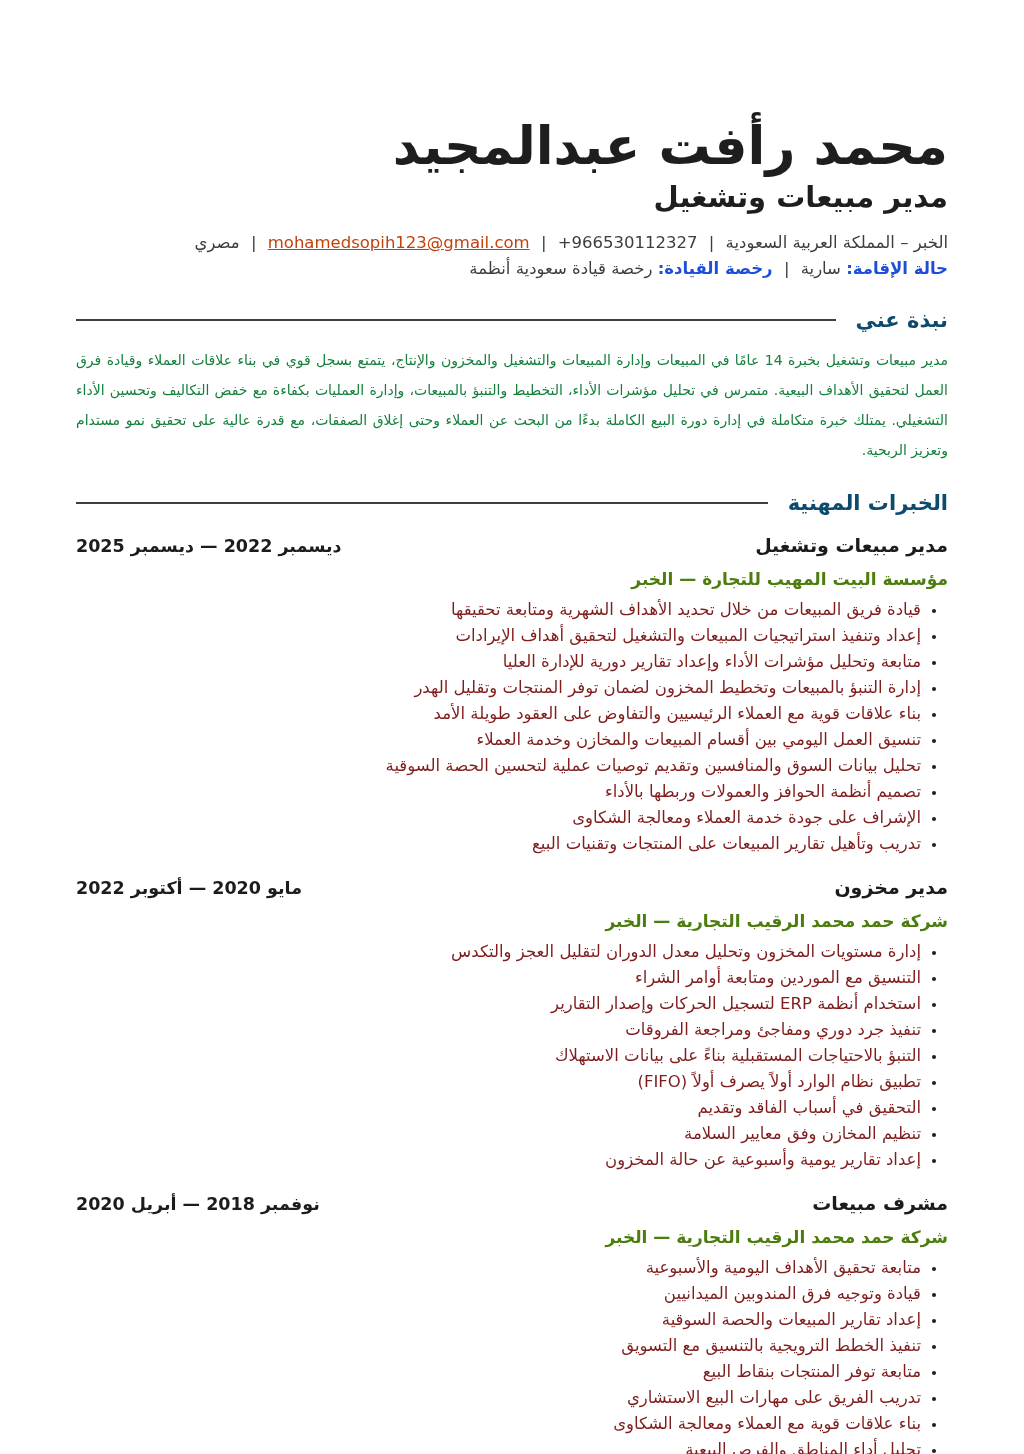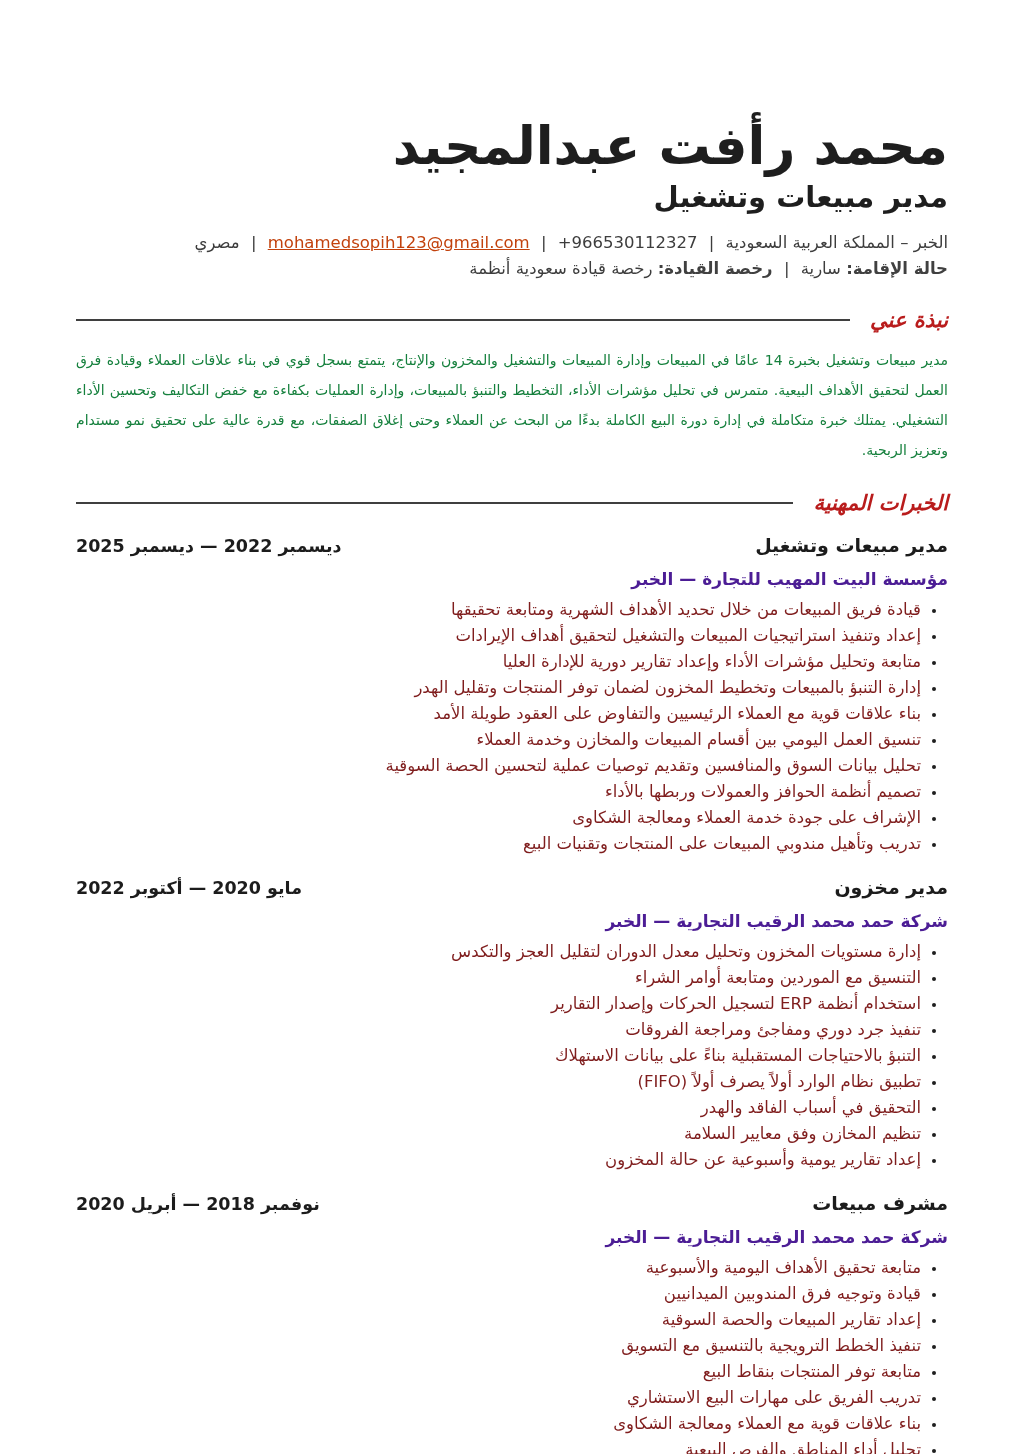--- a/index.html
+++ b/index.html
@@ -19,37 +19,37 @@
   }
   .headline {
     font-size:29px; font-weight:bold; color:#1e1e1e;
     text-align:right; margin-top:0px; line-height:1.3;
   }
   .contact-line, .status-line {
     font-size:16.5px; color:#3d3d3d; text-align:right; line-height:1.6;
   }
   .contact-line { margin-top:13px; }
   .contact-line a { color:#c2410c; text-decoration:underline; }
-  .status-line b { color:#404040; }
+  .status-line b { color:#1d4ed8; }
   .sep { margin:0 6px; color:#3d3d3d; }
 
   .section-head { display:flex; align-items:center; gap:20px; margin-top:26px; }
-  .section-title { font-size:21px; font-weight:bold; color:#b91c1c; white-space:nowrap;font-style:italic; }
+  .section-title { font-size:21px; font-weight:bold; color:#0c4a6e; white-space:nowrap; }
   .section-rule { flex:1; height:0; border-top:2px solid #3f3f3f; }
 
   .about-text {
     margin-top:13px; font-size:14px; line-height:30px;
     color:#15803d; text-align:justify;
   }
 
   .job { margin-top:19px; }
   .job-head { display:flex; justify-content:space-between; align-items:baseline; }
   .job-title { font-size:19px; font-weight:bold; color:#1c1c1c; }
   .job-dates { font-size:17.5px; font-weight:bold; color:#1c1c1c; white-space:nowrap; }
-  .job-company { font-size:17px; font-weight:bold; color:#4c1d95; margin-top:13px; }
+  .job-company { font-size:17px; font-weight:bold; color:#4d7c0f; margin-top:13px; }
   ul.bullets { margin-top:8px; padding-right:27px; list-style:disc; }
   ul.bullets li {
     font-size:16.5px; color:#7f1d1d; line-height:26px;
   }
   ul.bullets li::marker { color:#1e1e1e; font-size:14px; }
 </style>
 </head>
 <body>
 
 <div class="page">
@@ -100,37 +100,37 @@
           <ul class="bullets">
             <li>قيادة فريق المبيعات من خلال تحديد الأهداف الشهرية ومتابعة تحقيقها</li>
             <li>إعداد وتنفيذ استراتيجيات المبيعات والتشغيل لتحقيق أهداف الإيرادات</li>
             <li>متابعة وتحليل مؤشرات الأداء وإعداد تقارير دورية للإدارة العليا</li>
             <li>إدارة التنبؤ بالمبيعات وتخطيط المخزون لضمان توفر المنتجات وتقليل الهدر</li>
             <li>بناء علاقات قوية مع العملاء الرئيسيين والتفاوض على العقود طويلة الأمد</li>
             <li>تنسيق العمل اليومي بين أقسام المبيعات والمخازن وخدمة العملاء</li>
             <li>تحليل بيانات السوق والمنافسين وتقديم توصيات عملية لتحسين الحصة السوقية</li>
             <li>تصميم أنظمة الحوافز والعمولات وربطها بالأداء</li>
             <li>الإشراف على جودة خدمة العملاء ومعالجة الشكاوى</li>
-            <li>تدريب وتأهيل مندوبي المبيعات على المنتجات وتقنيات البيع</li>
+            <li>تدريب وتأهيل تقارير المبيعات على المنتجات وتقنيات البيع</li>
           </ul>
         </div>
         <div class="job">
           <div class="job-head">
             <span class="job-title">مدير مخزون</span>
             <span class="job-dates">مايو 2020 — أكتوبر 2022</span>
           </div>
           <div class="job-company">شركة حمد محمد الرقيب التجارية — الخبر</div>
           <ul class="bullets">
             <li>إدارة مستويات المخزون وتحليل معدل الدوران لتقليل العجز والتكدس</li>
             <li>التنسيق مع الموردين ومتابعة أوامر الشراء</li>
             <li>استخدام أنظمة ERP لتسجيل الحركات وإصدار التقارير</li>
             <li>تنفيذ جرد دوري ومفاجئ ومراجعة الفروقات</li>
             <li>التنبؤ بالاحتياجات المستقبلية بناءً على بيانات الاستهلاك</li>
             <li>تطبيق نظام الوارد أولاً يصرف أولاً (FIFO)</li>
-            <li>التحقيق في أسباب الفاقد والهدر</li>
+            <li>التحقيق في أسباب الفاقد وتقديم</li>
             <li>تنظيم المخازن وفق معايير السلامة</li>
             <li>إعداد تقارير يومية وأسبوعية عن حالة المخزون</li>
           </ul>
         </div>
         <div class="job">
           <div class="job-head">
             <span class="job-title">مشرف مبيعات</span>
             <span class="job-dates">نوفمبر 2018 — أبريل 2020</span>
           </div>
           <div class="job-company">شركة حمد محمد الرقيب التجارية — الخبر</div>

